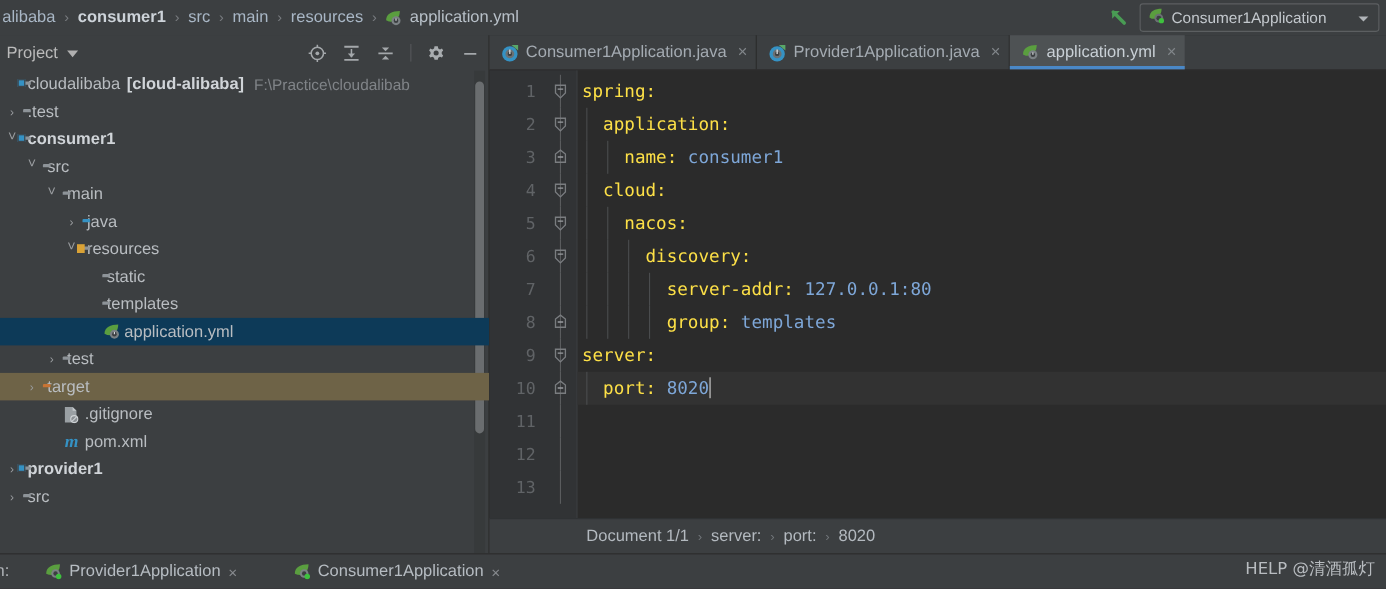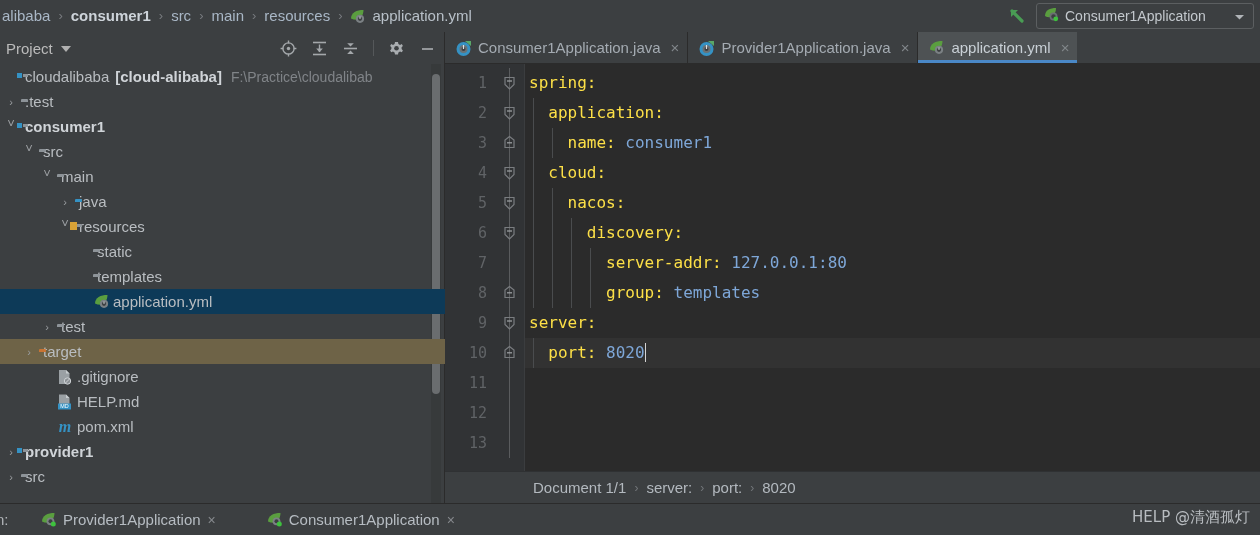--- a/index.html
+++ b/index.html
@@ -428,32 +428,20 @@
           <span class="tw"></span>
           <span style="display: inline-flex; align-items: center; margin-left: 3px;">
             <span class="ic leaf-icon"><svg width="15" height="16" viewBox="0 0 15 16">
                 <path d="M2 1 H9 L12.5 4.5 V15 H2 Z" fill="#9aa0a4"></path>
                 <path d="M9 1 L12.5 4.5 H9 Z" fill="#c6cbce"></path>
                 <circle cx="10.5" cy="12" r="3.2" fill="#8b9094" stroke="#cfd3d6" stroke-width="1"></circle>
                 <path d="M8.4 14.1 L12.6 9.9" stroke="#cfd3d6" stroke-width="1"></path>
               </svg></span>
           </span>
           <span class="lbl">.gitignore</span>
-        </div>
-        <div class="trow" style="padding-left: 40px;">
-          <span class="tw"></span>
-          <span style="display: inline-flex; align-items: center; margin-left: 3px;">
-            <span class="ic leaf-icon"><svg width="15" height="16" viewBox="0 0 15 16">
-                <path d="M2 0.5 H9 L12.5 4 V10 H2 Z" fill="#9aa0a4"></path>
-                <path d="M9 0.5 L12.5 4 H9 Z" fill="#c6cbce"></path>
-                <rect x="1" y="9.5" width="13" height="6" fill="#3592c4"></rect>
-                <text x="7.5" y="14.4" font-size="5.4" fill="#ffffff" text-anchor="middle" font-family="Liberation Sans,sans-serif">MD</text>
-              </svg></span>
-          </span>
-          <span class="lbl">HELP.md</span>
         </div>
         <div class="trow" style="padding-left: 40px;">
           <span class="tw"></span>
           <span style="display: inline-flex; align-items: center; margin-left: 3px;">
             <span class="m-ic">m</span>
           </span>
           <span class="lbl">pom.xml</span>
         </div>
         <div class="trow" style="padding-left: 4px;">
           <span class="tw">›</span>

